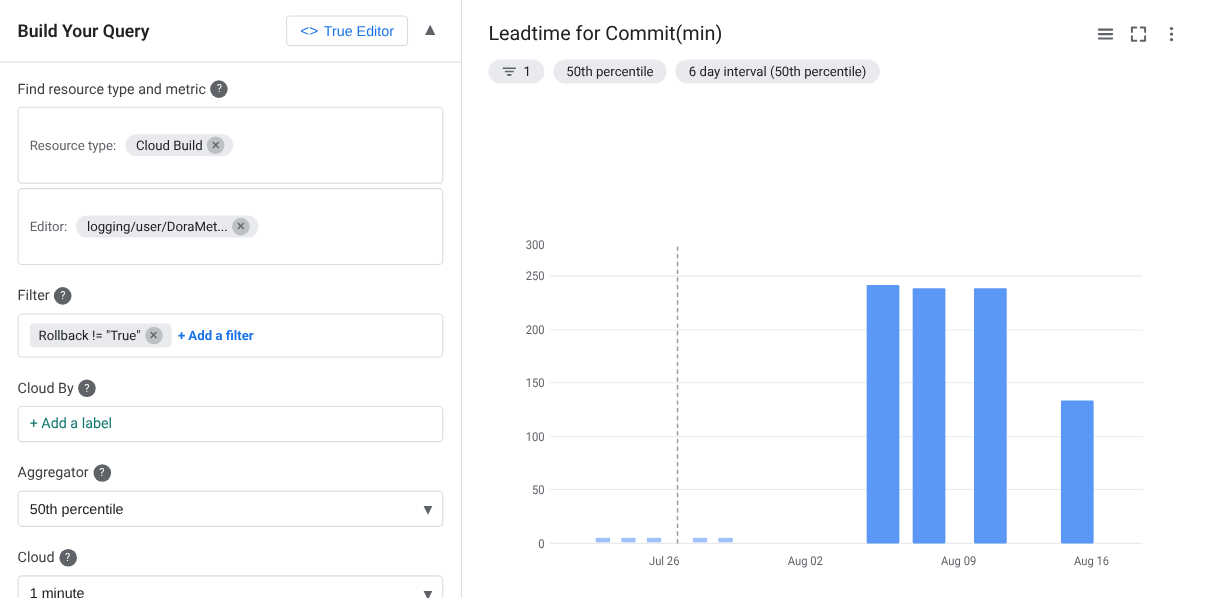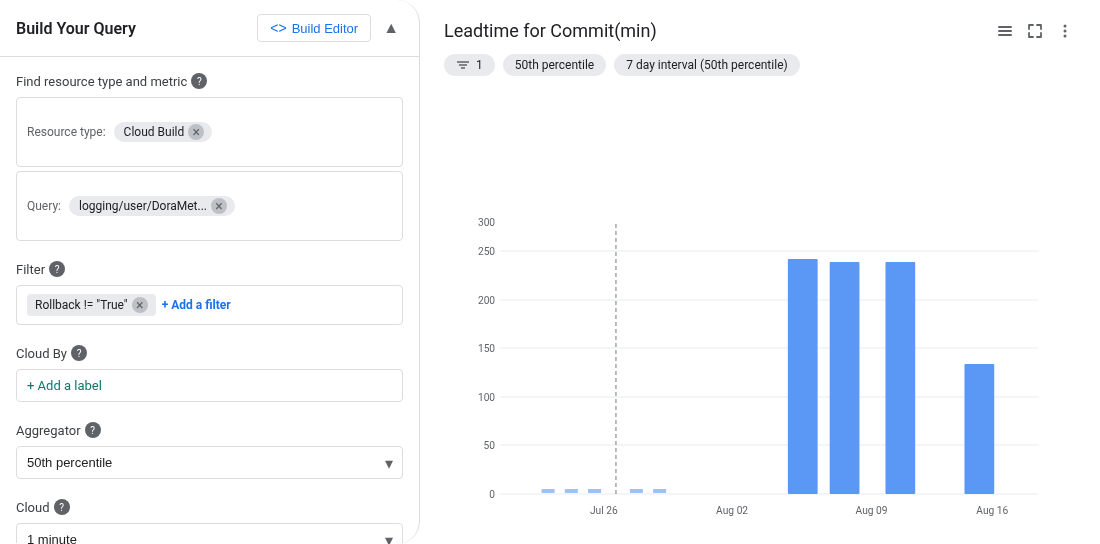--- a/index.html
+++ b/index.html
@@ -16,21 +16,20 @@
 
     
     .left-panel {
       width: 420px;
       min-width: 420px;
       border-right: 1px solid #dadce0;
       display: flex;
       flex-direction: column;
       height: 544px;
       overflow-y: auto;
-      border-radius: 23px;
     }
 
     .panel-header {
       display: flex;
       align-items: center;
       justify-content: space-between;
       padding: 14px 16px 14px 16px;
       border-bottom: 1px solid #dadce0;
     }
 
@@ -289,21 +288,21 @@
 </head>
 <body>
 
 <div class="left-panel">
 
   <div class="panel-header">
     <span class="panel-title">Build Your Query</span>
     <div class="header-actions">
       <button class="query-editor-btn">
         <span class="code-icon">&lt;&gt;</span>
-        <span>Build Editor</span>
+        <span>True Editor</span>
       </button>
       <button class="collapse-btn">
         <span>▲</span>
       </button>
     </div>
   </div>
 
   <div class="panel-content">
 
     <div>
@@ -312,21 +311,21 @@
         <span class="help-icon">?</span>
       </div>
       <div class="input-row">
         <span class="input-row-label">Resource type:</span>
         <span class="chip">
           <span>Cloud Build</span>
           <span class="chip-close">×</span>
         </span>
       </div>
       <div class="input-row" style="margin-top:4px;">
-        <span class="input-row-label">Query:</span>
+        <span class="input-row-label">Editor:</span>
         <span class="chip">
           <span>logging/user/DoraMet...</span>
           <span class="chip-close">×</span>
         </span>
       </div>
     </div>
 
     <div>
       <div class="section-label">
         <span>Filter</span>
@@ -423,21 +422,21 @@
           <line x1="1" y1="2" x2="13" y2="2" stroke="#5f6368" stroke-width="1.5"></line>
           <line x1="3" y1="5" x2="11" y2="5" stroke="#5f6368" stroke-width="1.5"></line>
           <line x1="5" y1="8" x2="9" y2="8" stroke="#5f6368" stroke-width="1.5"></line>
         </svg>
       <span>1</span>
     </span>
     <span class="chart-filter-chip">
       <span>50th percentile</span>
     </span>
     <span class="chart-filter-chip">
-      <span>7 day interval (50th percentile)</span>
+      <span>6 day interval (50th percentile)</span>
     </span>
   </div>
 
   <div class="chart-area">
     <div class="chart-svg-wrapper">
       <svg class="chart" viewBox="0 0 680 320" preserveAspectRatio="none">
 
         <line x1="60" y1="290" x2="640" y2="290" stroke="#e8eaed" stroke-width="1"></line>
         <line x1="60" y1="241" x2="640" y2="241" stroke="#e8eaed" stroke-width="1"></line>
         <line x1="60" y1="193" x2="640" y2="193" stroke="#e8eaed" stroke-width="1"></line>

